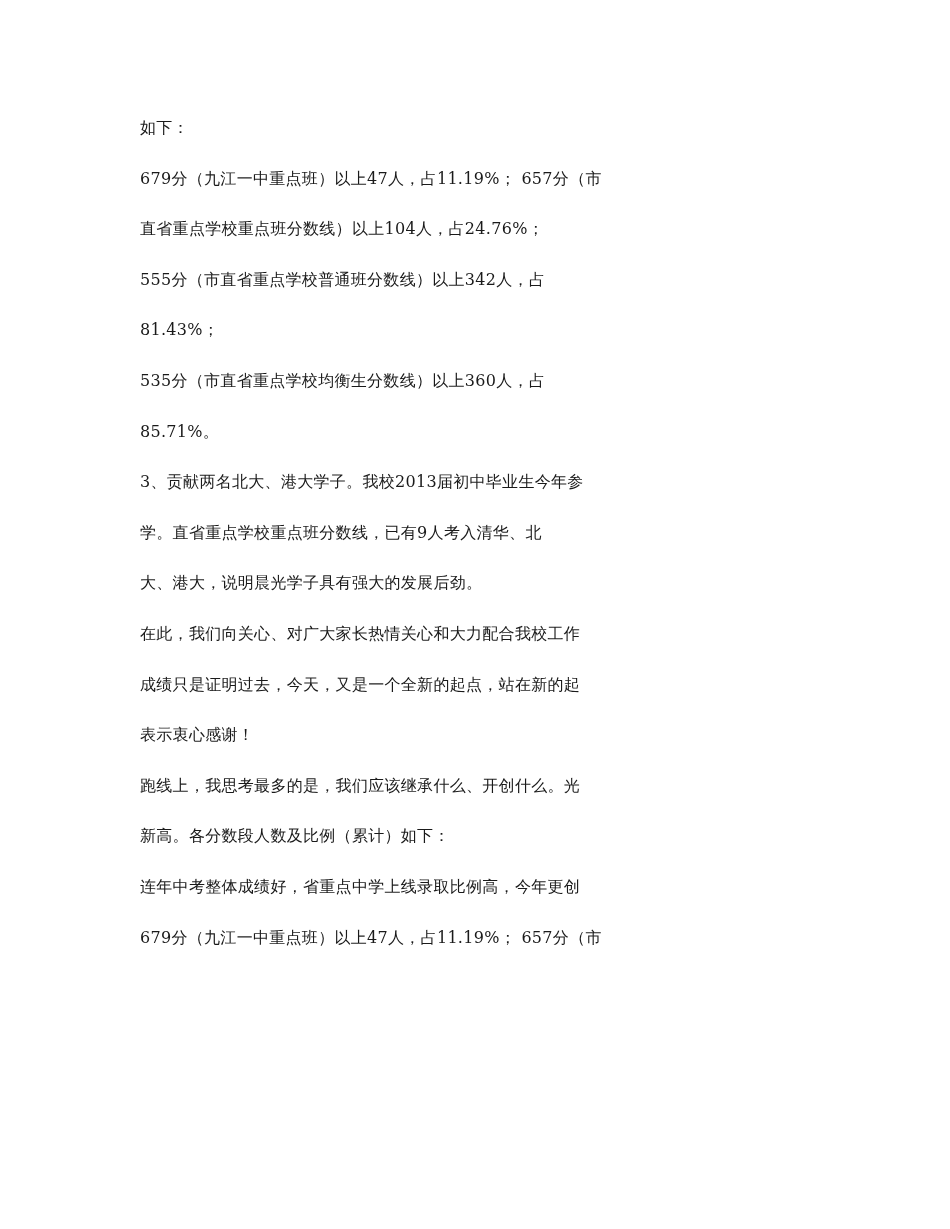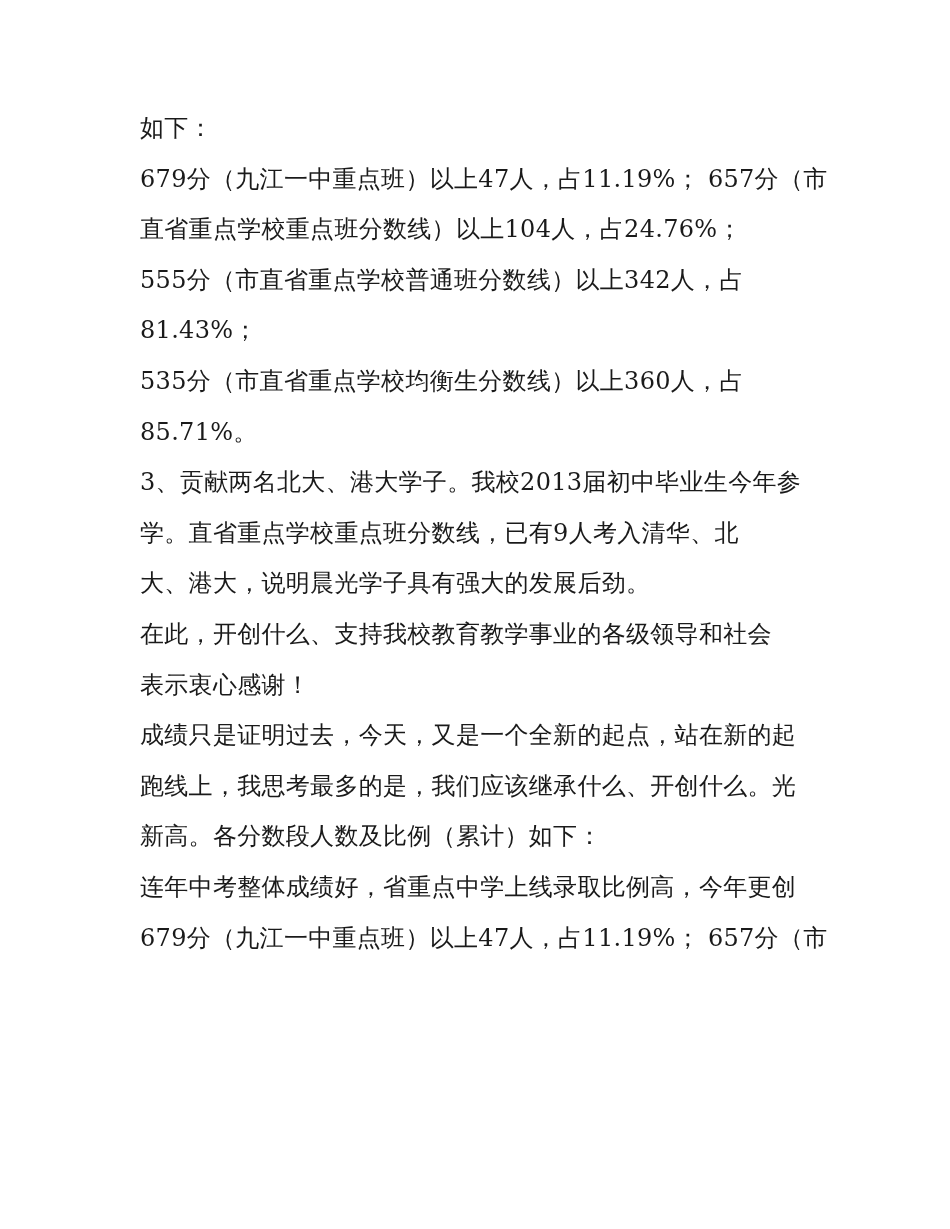--- a/index.html
+++ b/index.html
@@ -17,39 +17,39 @@
     }
     .page {
       position: absolute;
       left: 140px;
       top: 108px;
       width: 680px;
     }
     .line {
       height: 50.6px;
       line-height: 40px;
-      font-size: 24px;
+      font-size: 16px;
       white-space: nowrap;
       letter-spacing: 0.3px;
     }
   </style>
 </head>
 <body>
 
 <div class="page">
   <div class="line">如下：</div>
   <div class="line">679分（九江一中重点班）以上47人，占11.19%； 657分（市</div>
   <div class="line">直省重点学校重点班分数线）以上104人，占24.76%；</div>
   <div class="line">555分（市直省重点学校普通班分数线）以上342人，占</div>
   <div class="line">81.43%；</div>
   <div class="line">535分（市直省重点学校均衡生分数线）以上360人，占</div>
   <div class="line">85.71%。</div>
   <div class="line">3、贡献两名北大、港大学子。我校2013届初中毕业生今年参</div>
   <div class="line">学。直省重点学校重点班分数线，已有9人考入清华、北</div>
   <div class="line">大、港大，说明晨光学子具有强大的发展后劲。</div>
-  <div class="line">在此，开创什么、支持我校教育教学事业的各级领导和社会</div>
+  <div class="line">在此，我们向关心、对广大家长热情关心和大力配合我校工作</div>
+  <div class="line">成绩只是证明过去，今天，又是一个全新的起点，站在新的起</div>
   <div class="line">表示衷心感谢！</div>
-  <div class="line">成绩只是证明过去，今天，又是一个全新的起点，站在新的起</div>
   <div class="line">跑线上，我思考最多的是，我们应该继承什么、开创什么。光</div>
   <div class="line">新高。各分数段人数及比例（累计）如下：</div>
   <div class="line">连年中考整体成绩好，省重点中学上线录取比例高，今年更创</div>
   <div class="line">679分（九江一中重点班）以上47人，占11.19%； 657分（市</div>
 </div>
 
 </body></html>

